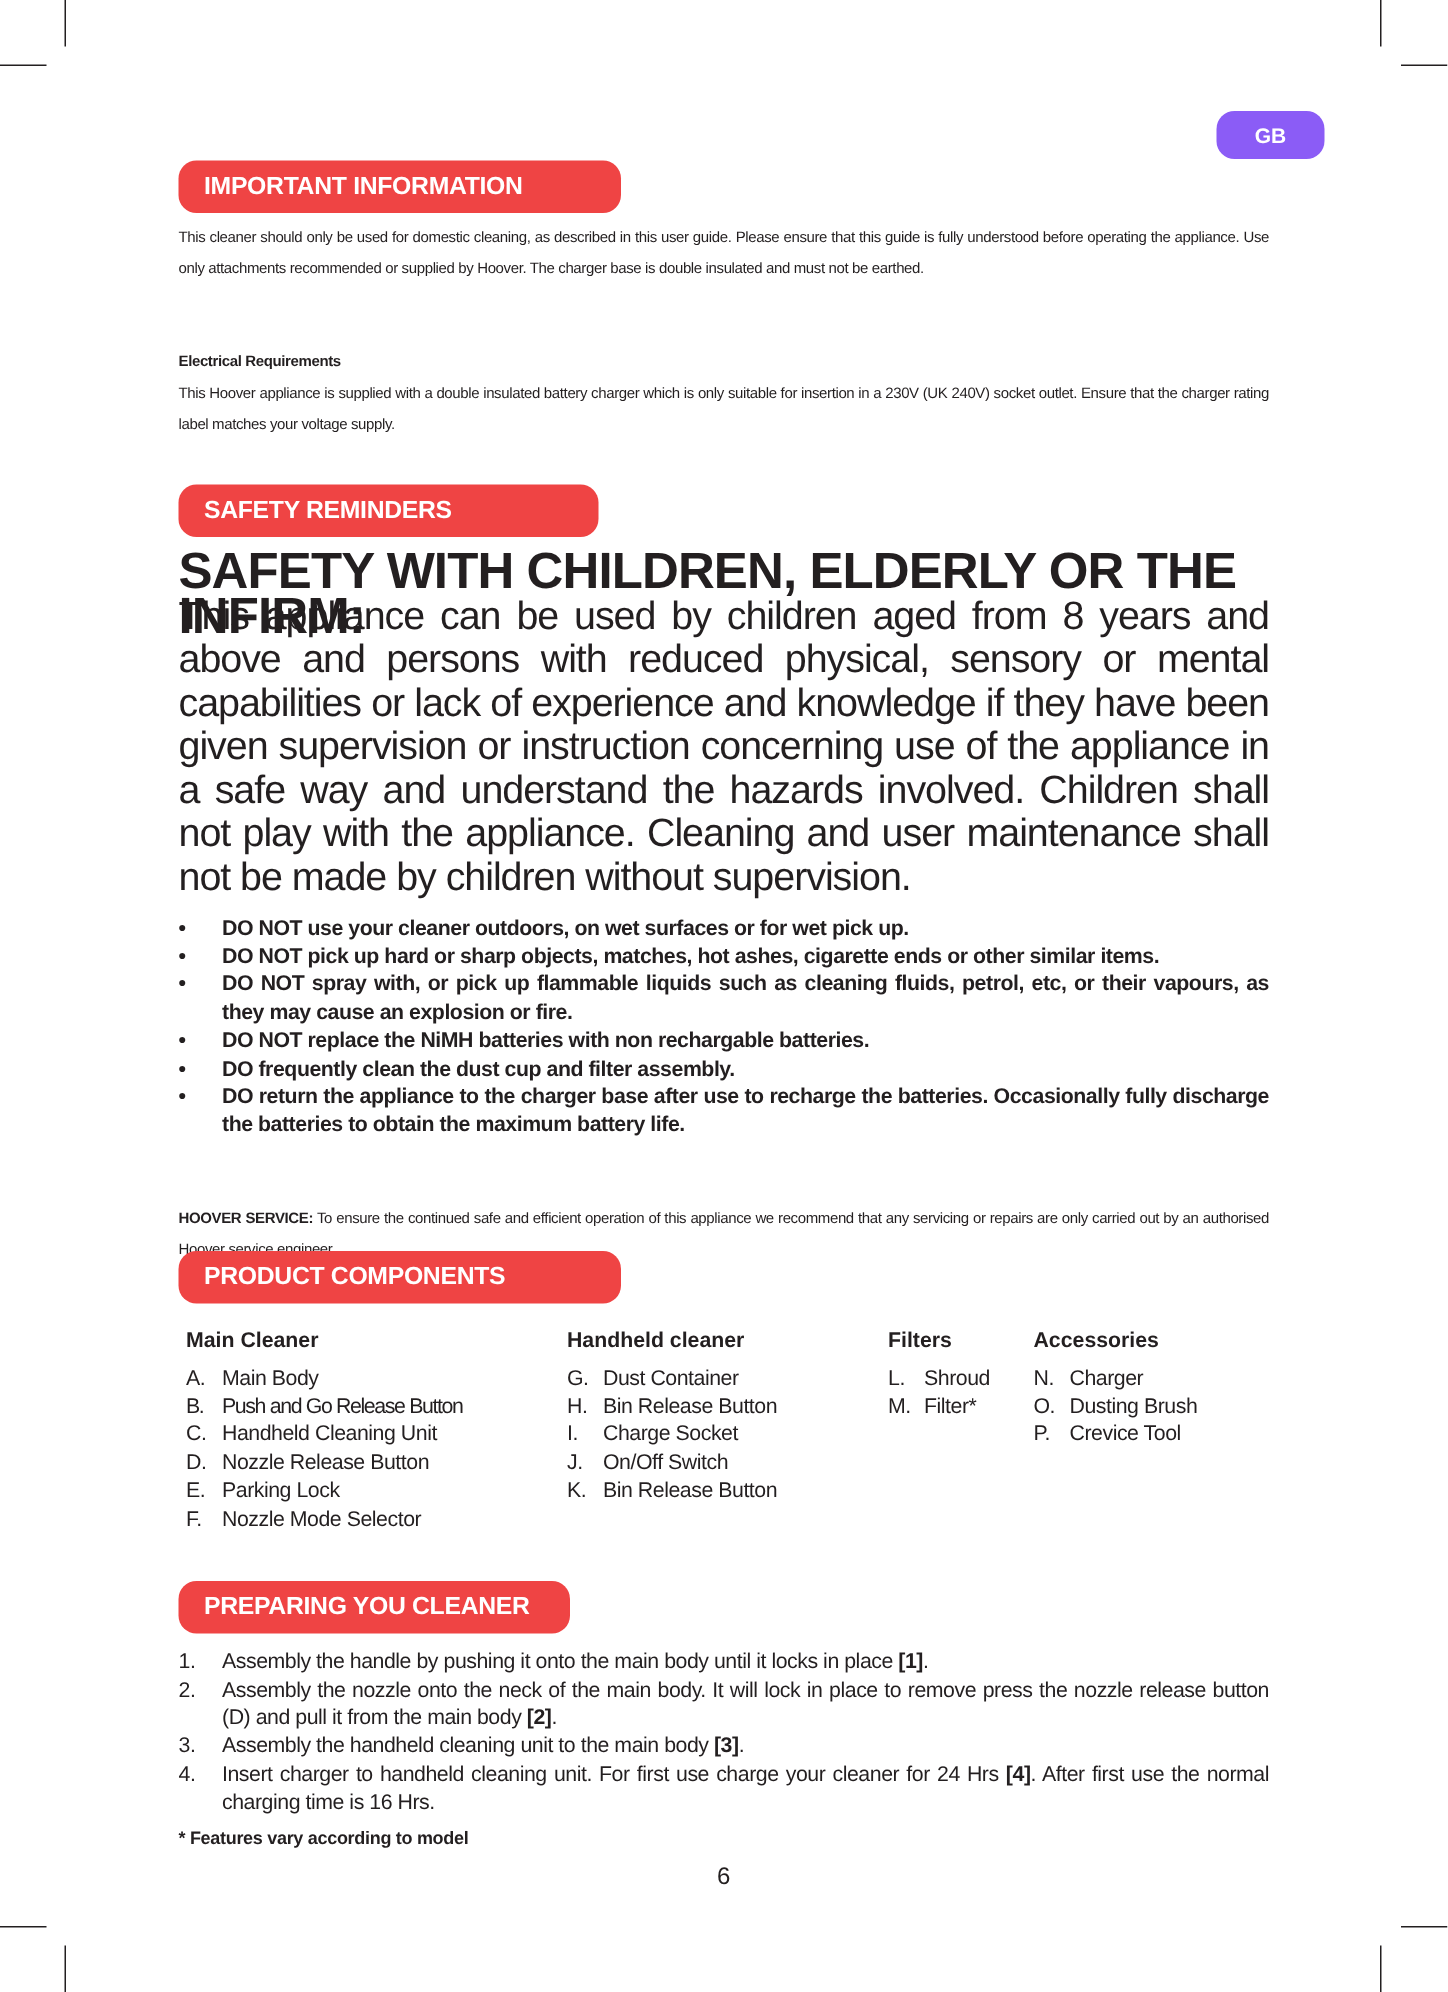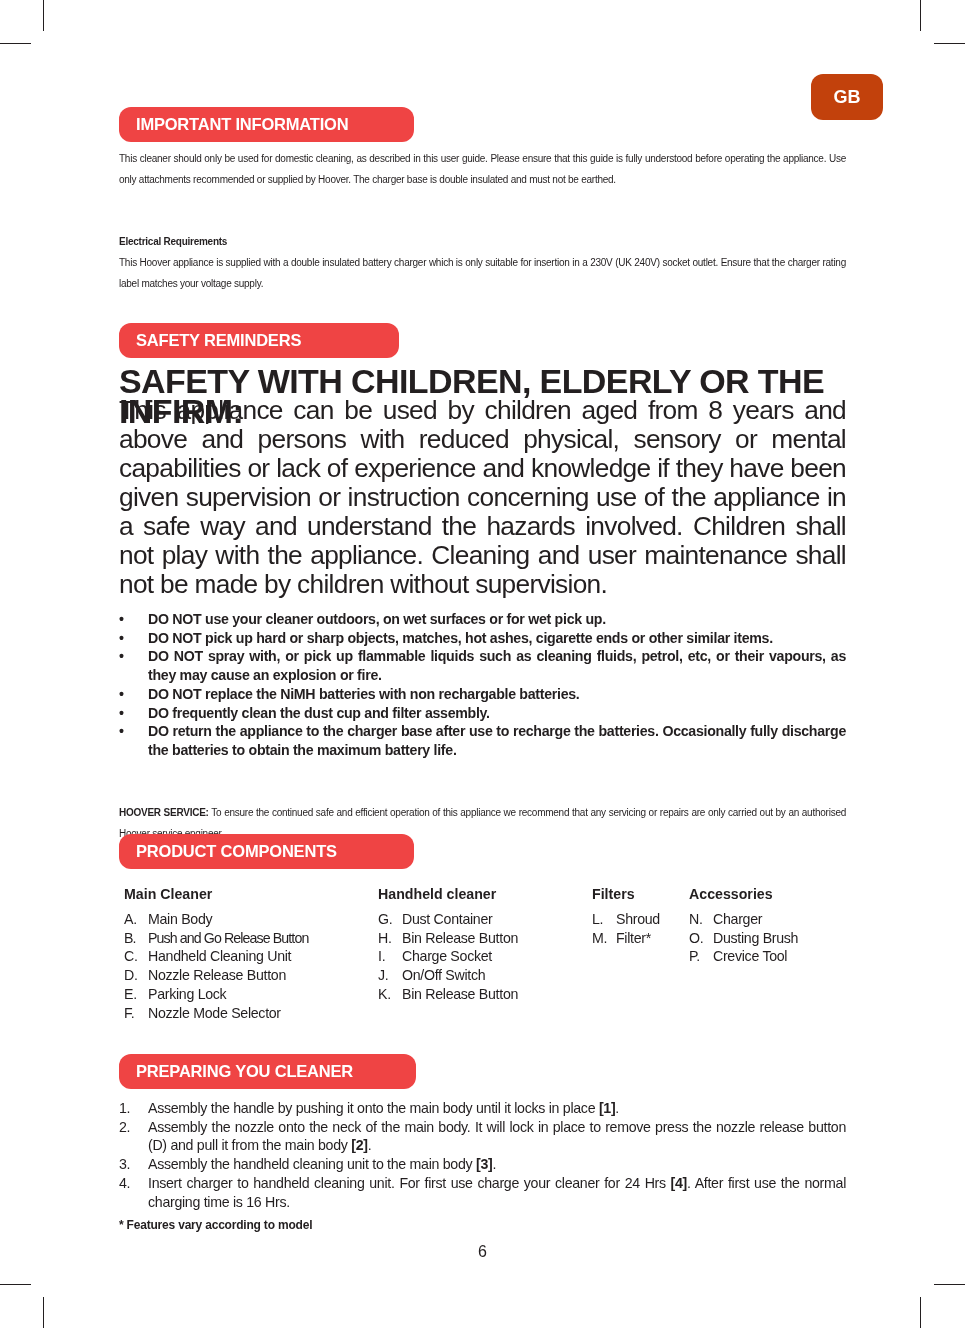--- a/index.html
+++ b/index.html
@@ -5,23 +5,23 @@
     html, body { margin: 0; padding: 0; background: #ffffff; }
     body {
       width: 965px; height: 1328px; position: relative; overflow: hidden;
       font-family: "Liberation Sans", sans-serif; color: #231f20;
     }
     .crop { position: absolute; background: #231f20; }
     .crop.v { width: 1px; height: 31px; }
     .crop.h { height: 1px; width: 31px; }
 
     .badge {
-      position: absolute; left: 811px; top: 74px; width: 72px; height: 46px;
-      background: #c2410c; color: #fff; border-radius: 12px;
-      font-weight: bold; font-size: 18px; display: flex; align-items: center; justify-content: center;
+      position: absolute; left: 811px; top: 74px; width: 72px; height: 32px;
+      background: #8b5cf6; color: #fff; border-radius: 12px;
+      font-weight: bold; font-size: 14px; display: flex; align-items: center; justify-content: center;
     }
     .pill {
       position: absolute; left: 119px; height: 35px; background: #ef4444; color: #fff;
       border-radius: 12px; font-weight: bold; font-size: 16.5px;
       display: flex; align-items: center; padding-left: 17px; box-sizing: border-box;
       letter-spacing: -0.2px;
     }
     .para {
       position: absolute; left: 119px; width: 727px; font-size: 10px; line-height: 20.8px;
       text-align: justify; letter-spacing: -0.25px;
@@ -172,21 +172,21 @@
   <div class="ci">
       <span class="k">O.</span>
       <span>Dusting Brush</span>
     </div>
   <div class="ci">
       <span class="k">P.</span>
       <span>Crevice Tool</span>
     </div>
 </div>
 
-<div class="pill" style="top:1054px;width:297px;">PREPARING YOU CLEANER</div>
+<div class="pill" style="top:1054px;width:261px;">PREPARING YOU CLEANER</div>
 
 <ol class="steps">
   <li><span class="num">1.</span><span class="step-body">Assembly the handle by pushing it onto the main body until it locks in place <b>[1]</b>.</span></li>
   <li><span class="num">2.</span><span class="step-body">Assembly the nozzle onto the neck of the main body. It will lock in place to remove press the nozzle release button (D) and pull it from the main body <b>[2]</b>.</span></li>
   <li><span class="num">3.</span><span class="step-body">Assembly the handheld cleaning unit to the main body <b>[3]</b>.</span></li>
   <li><span class="num">4.</span><span class="step-body">Insert charger to handheld cleaning unit. For first use charge your cleaner for 24 Hrs <b>[4]</b>. After first use the normal charging time is 16 Hrs.</span></li>
 </ol>
 
 <div class="footnote">* Features vary according to model</div>
 <div class="page-num">6</div>

